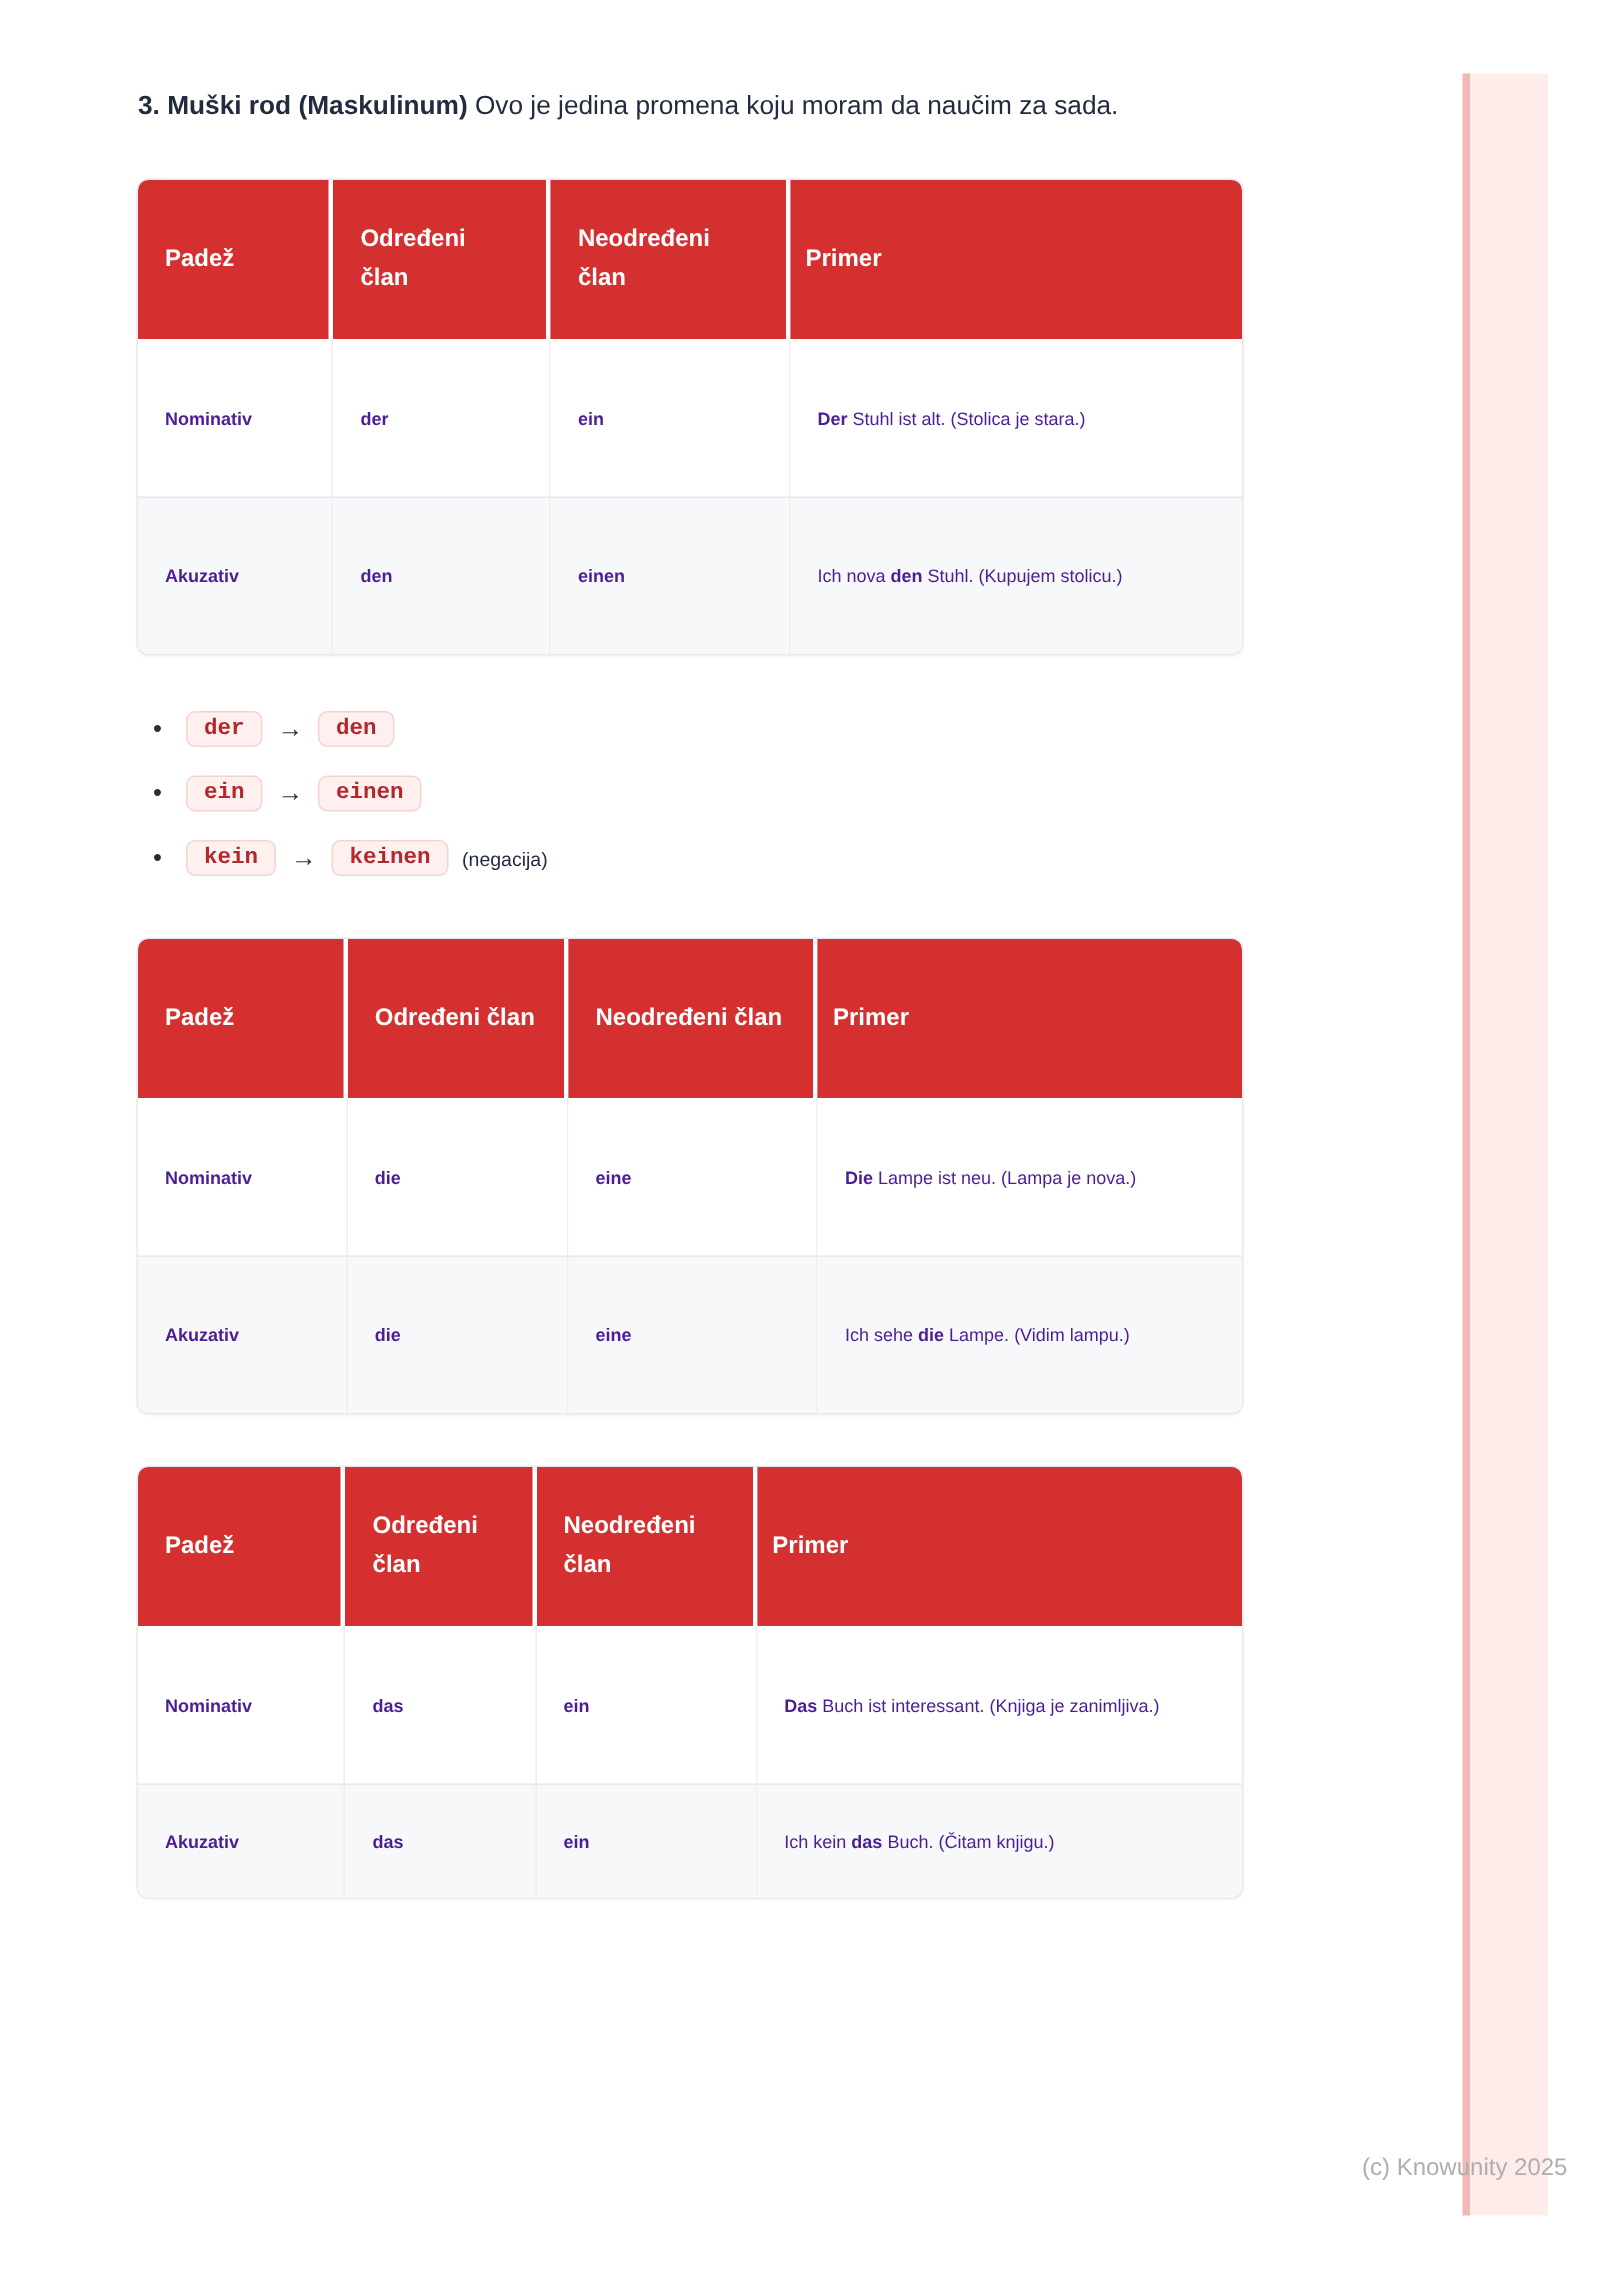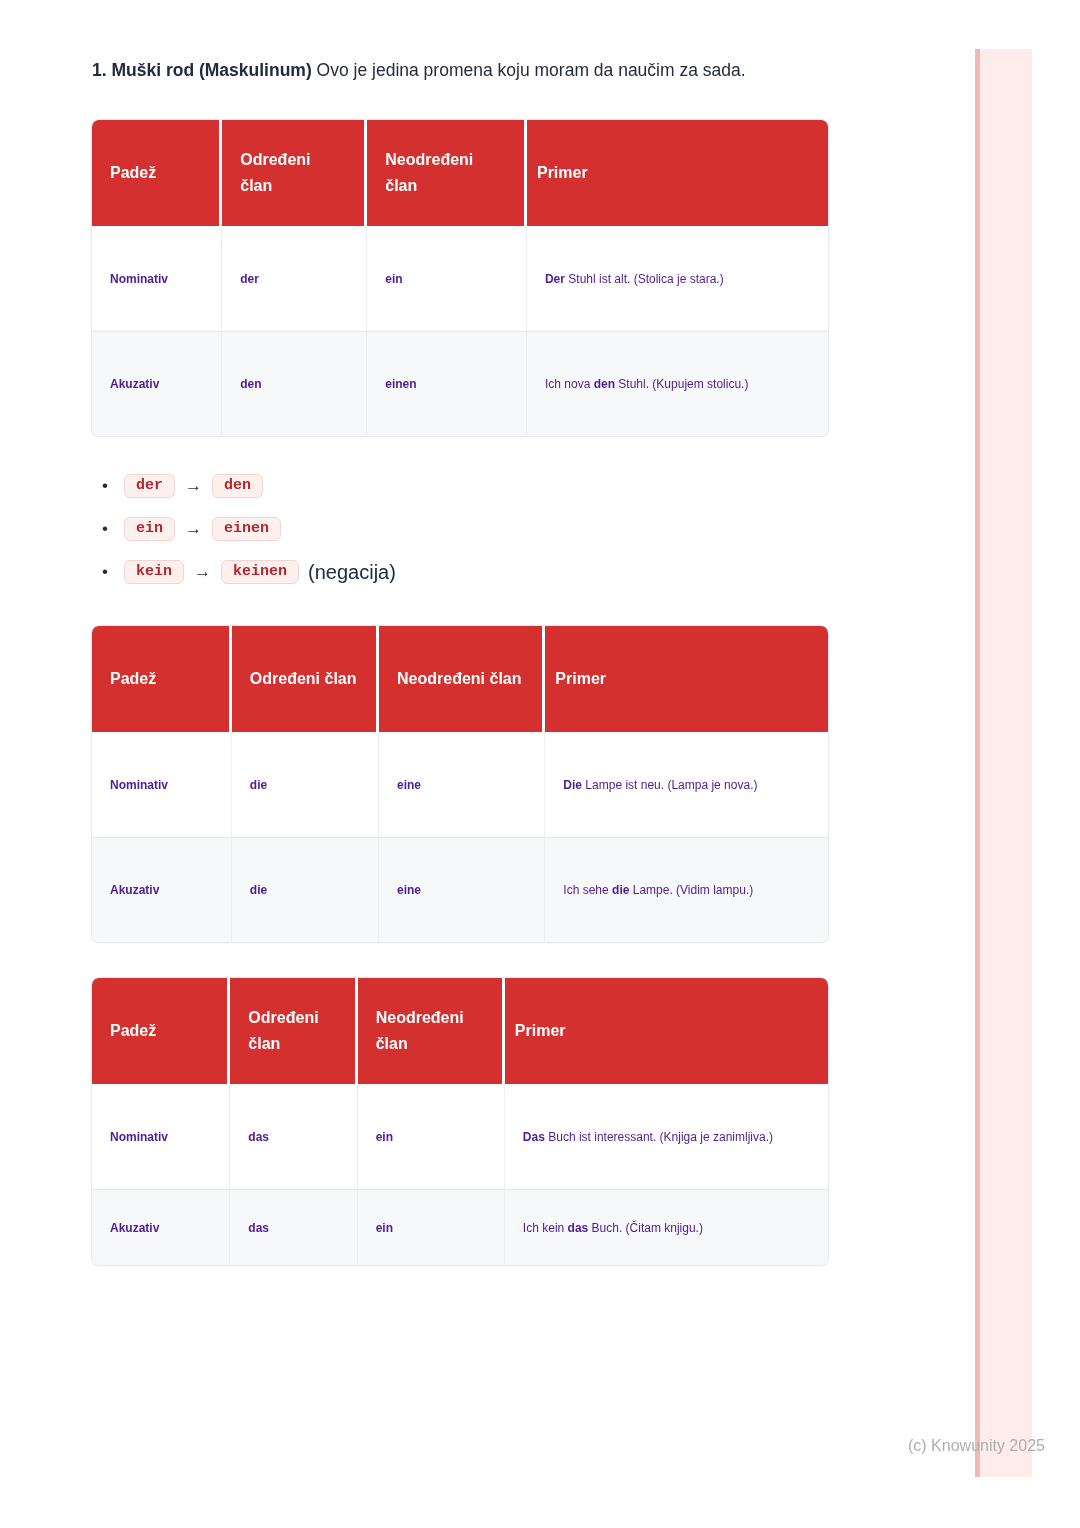--- a/index.html
+++ b/index.html
@@ -104,21 +104,21 @@
     font-weight: bold;
     font-size: 15px;
     color: #b3282d;
   }
   .arrow {
     color: #2b2f36;
     font-size: 17px;
     margin: 0 10px;
   }
   .bullet-note {
-    font-size: 20px;
+    font-size: 13px;
     color: #222b40;
     margin-left: 9px;
   }
   
   .side-bar {
     position: absolute;
     left: 975px;
     top: 49px;
     width: 57px;
     height: 1428px;
@@ -134,21 +134,21 @@
     z-index: 2;
     font-size: 16px;
     color: #aeaeae;
   }
 </style>
 </head>
 <body>
 
 <div class="content">
 
-  <p class="heading"><span class="h-bold">1. Muški rod (Maskulinum)</span><span> Ovo je jedina promena koju moram da naučim za sada.</span></p>
+  <p class="heading"><span class="h-bold">3. Muški rod (Maskulinum)</span><span> Ovo je jedina promena koju moram da naučim za sada.</span></p>
 
   <div class="tbl-wrap mt-table1">
     <table class="t1">
       <colgroup>
           <col class="c1">
           <col class="c2">
           <col class="c3">
           <col class="c4">
         </colgroup>
       <thead>

